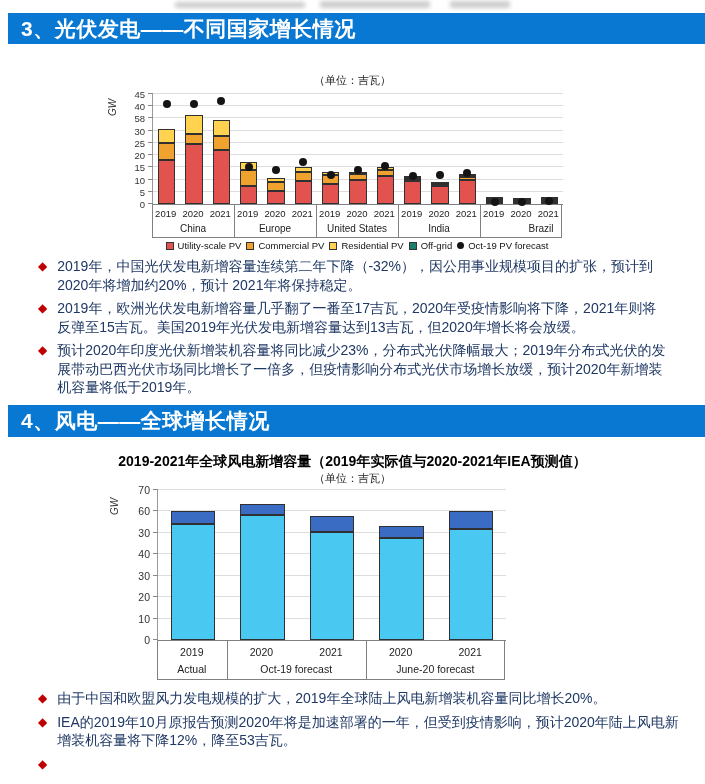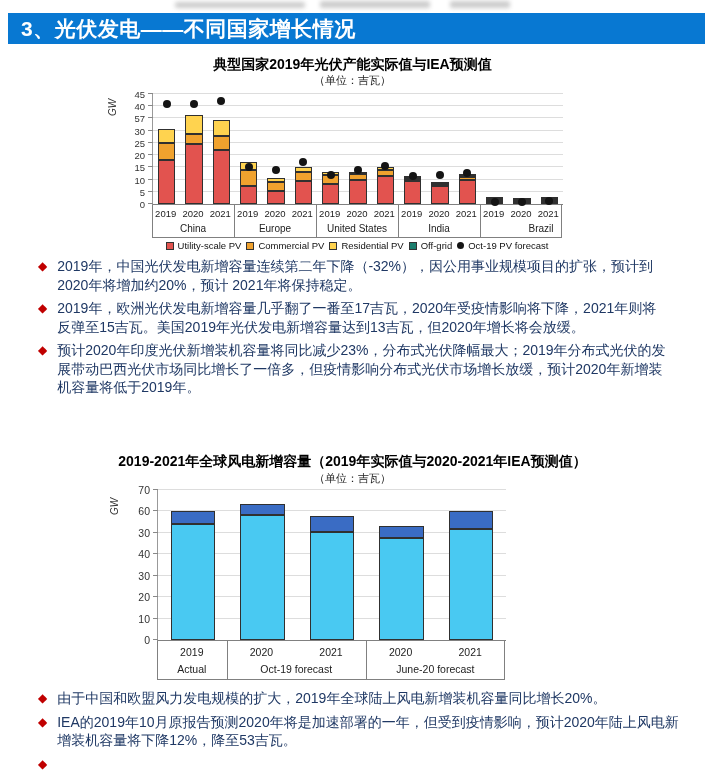--- a/index.html
+++ b/index.html
@@ -46,21 +46,20 @@
 
   <div class="remnant" style="left:175px;top:2px;width:130px;height:6px;"></div>
   <div class="remnant" style="left:320px;top:1px;width:110px;height:7px;"></div>
   <div class="remnant" style="left:450px;top:1px;width:60px;height:7px;"></div>
 
   <div class="sec-header" style="top:13px;">
     <span>3、光伏发电——不同国家增长情况</span>
   </div>
 
   <div class="chart c1" style="top:56px;height:200px;">
-    <div class="c-title" style="top:0;">典型国家2019年光伏产能实际值与IEA预测值</div>
     <div class="c-sub" style="top:17px;">（单位：吉瓦）</div>
     <div class="ylab" style="left:104px;top:46px;">GW</div>
     <div class="plot" style="left:152px;top:38px;width:410px;height:110px;">
         <div class="ytick" style="bottom: -6px;">0</div>
         <div class="tickmark" style="bottom: 0px;"></div>
         <div class="grid" style="bottom: 12.2222px;"></div>
         <div class="ytick" style="bottom: 6.22222px;">5</div>
         <div class="tickmark" style="bottom: 12.2222px;"></div>
         <div class="grid" style="bottom: 24.4444px;"></div>
         <div class="ytick" style="bottom: 18.4444px;">10</div>
@@ -71,21 +70,21 @@
         <div class="grid" style="bottom: 48.8889px;"></div>
         <div class="ytick" style="bottom: 42.8889px;">20</div>
         <div class="tickmark" style="bottom: 48.8889px;"></div>
         <div class="grid" style="bottom: 61.1111px;"></div>
         <div class="ytick" style="bottom: 55.1111px;">25</div>
         <div class="tickmark" style="bottom: 61.1111px;"></div>
         <div class="grid" style="bottom: 73.3333px;"></div>
         <div class="ytick" style="bottom: 67.3333px;">30</div>
         <div class="tickmark" style="bottom: 73.3333px;"></div>
         <div class="grid" style="bottom: 85.5556px;"></div>
-        <div class="ytick" style="bottom: 79.5556px;">57</div>
+        <div class="ytick" style="bottom: 79.5556px;">58</div>
         <div class="tickmark" style="bottom: 85.5556px;"></div>
         <div class="grid" style="bottom: 97.7778px;"></div>
         <div class="ytick" style="bottom: 91.7778px;">40</div>
         <div class="tickmark" style="bottom: 97.7778px;"></div>
         <div class="grid" style="bottom: 110px;"></div>
         <div class="ytick" style="bottom: 104px;">45</div>
         <div class="tickmark" style="bottom: 110px;"></div>
         <div class="bar" style="left: 4.92px; width: 17.4933px; bottom: 0px; height: 44px; background: rgb(226, 83, 79);"></div>
         <div class="bar" style="left: 32.2533px; width: 17.4933px; bottom: 0px; height: 59.8889px; background: rgb(226, 83, 79);"></div>
         <div class="bar" style="left: 59.5867px; width: 17.4933px; bottom: 0px; height: 53.7778px; background: rgb(226, 83, 79);"></div>
@@ -213,20 +212,23 @@
     <li class="bullet">
       <span class="bmark">◆</span>
       <span>2019年，欧洲光伏发电新增容量几乎翻了一番至17吉瓦，2020年受疫情影响将下降，2021年则将反弹至15吉瓦。美国2019年光伏发电新增容量达到13吉瓦，但2020年增长将会放缓。</span>
     </li>
     <li class="bullet">
       <span class="bmark">◆</span>
       <span>预计2020年印度光伏新增装机容量将同比减少23%，分布式光伏降幅最大；2019年分布式光伏的发展带动巴西光伏市场同比增长了一倍多，但疫情影响分布式光伏市场增长放缓，预计2020年新增装机容量将低于2019年。</span>
     </li>
   </ul>
 
+  <div class="sec-header" style="top:405px;height:32px;line-height:32px;">
+    <span>4、风电——全球增长情况</span>
+  </div>
 
   <div class="chart c2" style="top:453px;height:232px;">
     <div class="c-title" style="top:0;">2019-2021年全球风电新增容量（2019年实际值与2020-2021年IEA预测值）</div>
     <div class="c-sub" style="top:18px;">（单位：吉瓦）</div>
     <div class="ylab" style="left:106px;top:48px;">GW</div>
     <div class="plot" style="left:157px;top:37px;width:348px;height:150px;">
         <div class="ytick" style="bottom: -6px;">0</div>
         <div class="tickmark" style="bottom: 0px;"></div>
         <div class="grid" style="bottom: 21.4286px;"></div>
         <div class="ytick" style="bottom: 15.4286px;">10</div>

